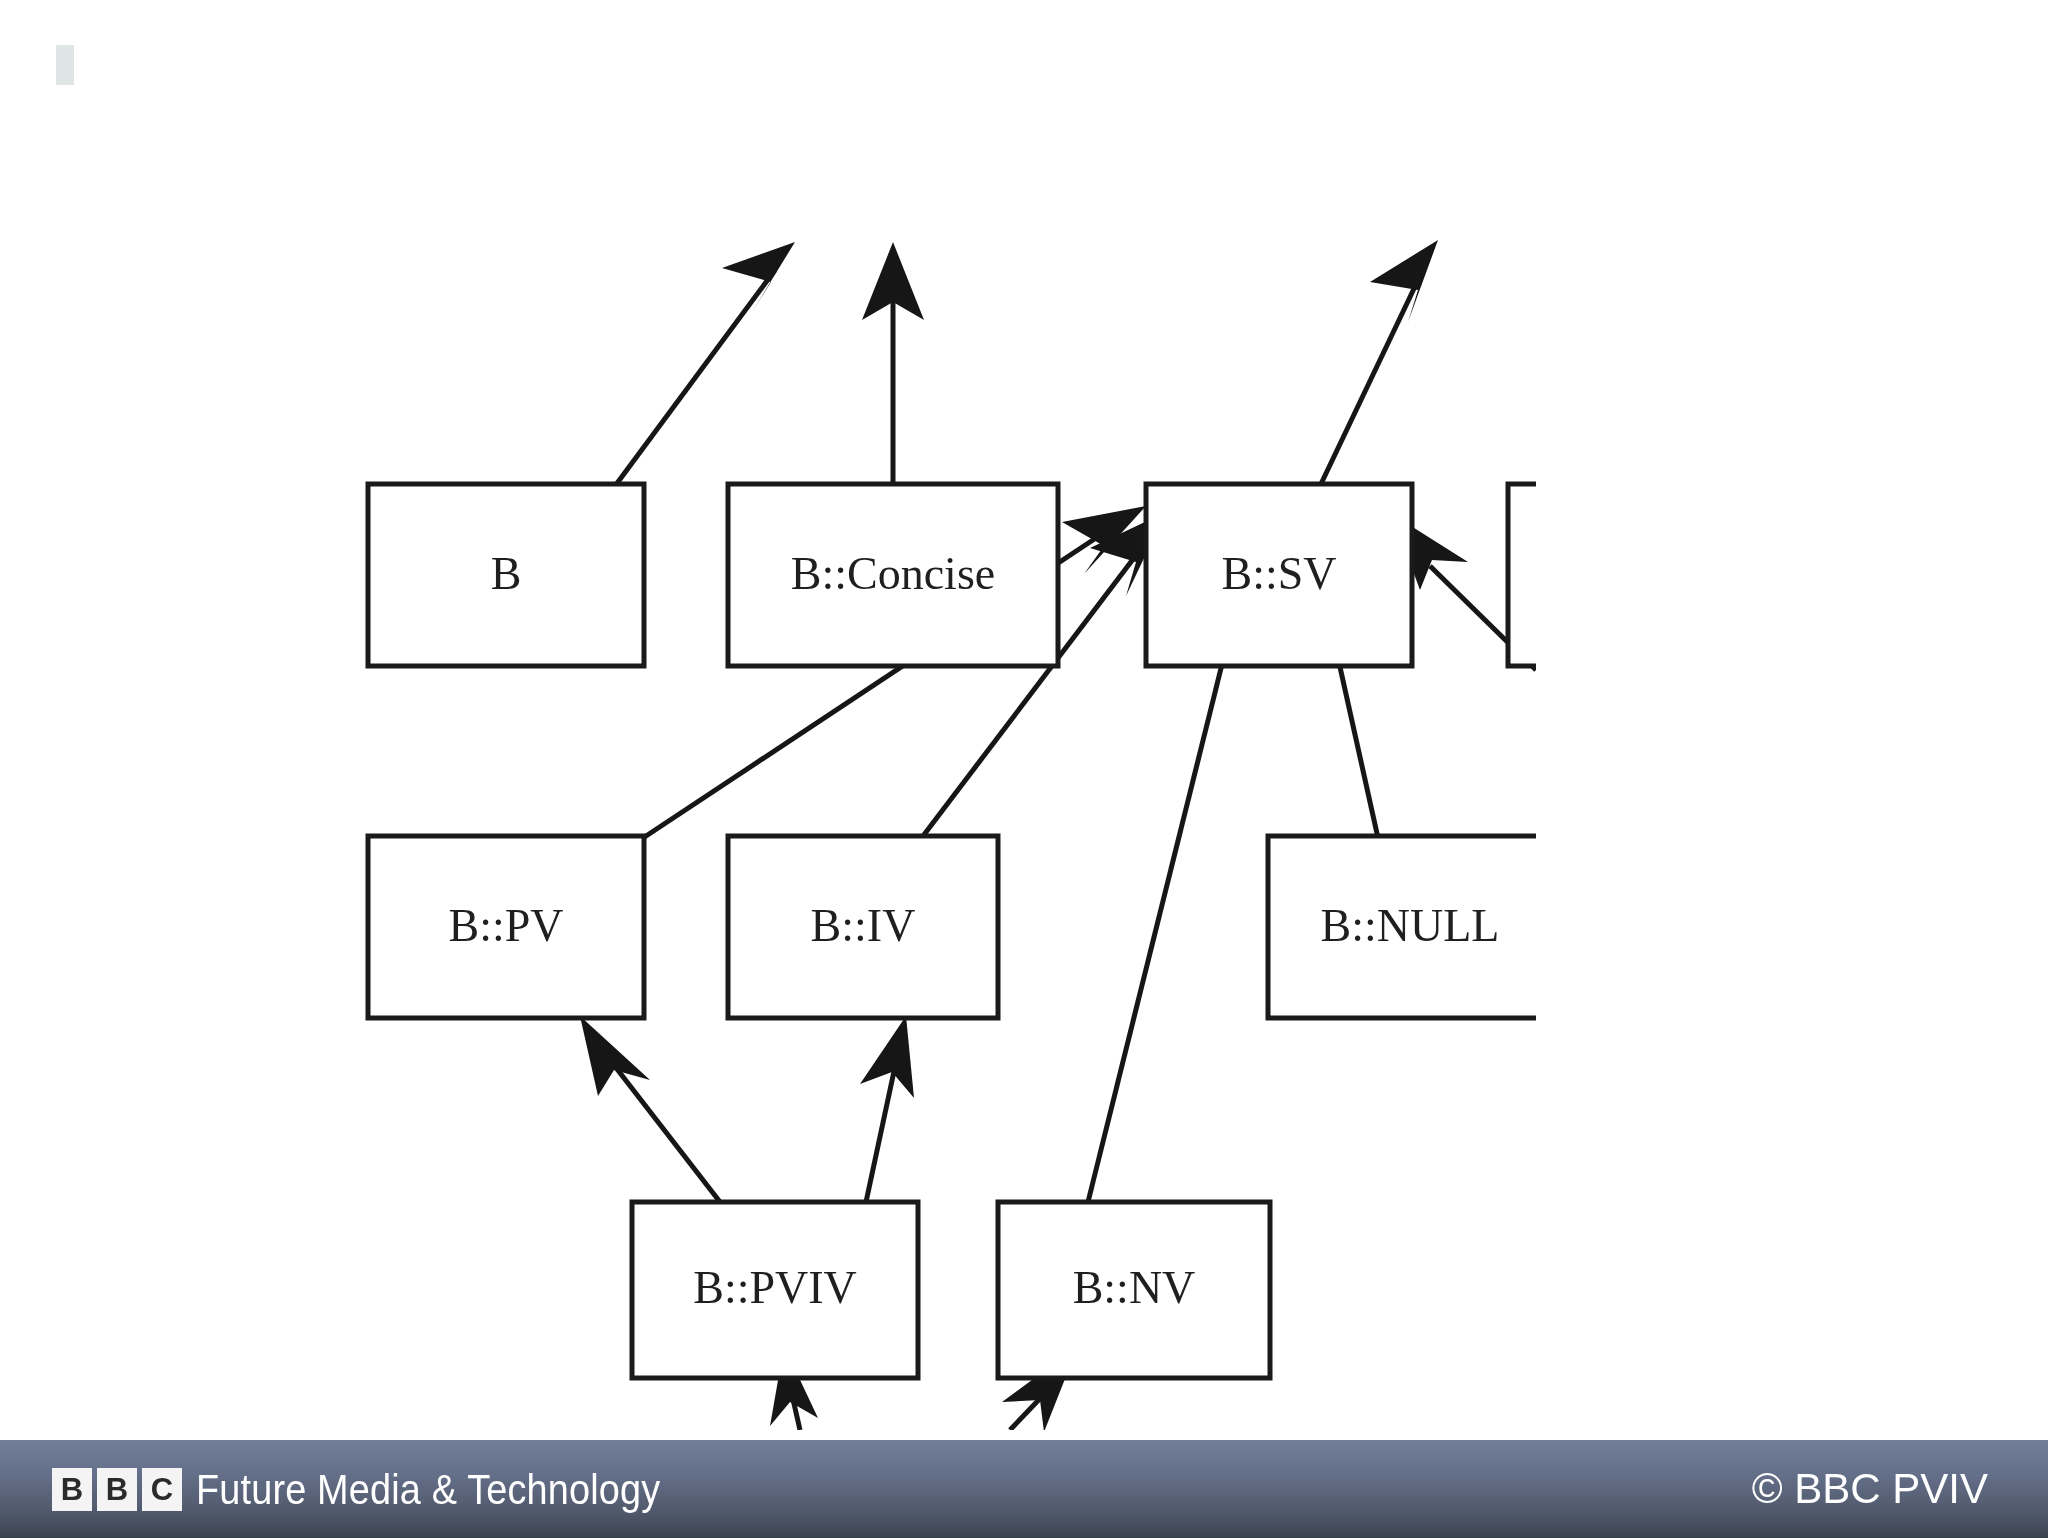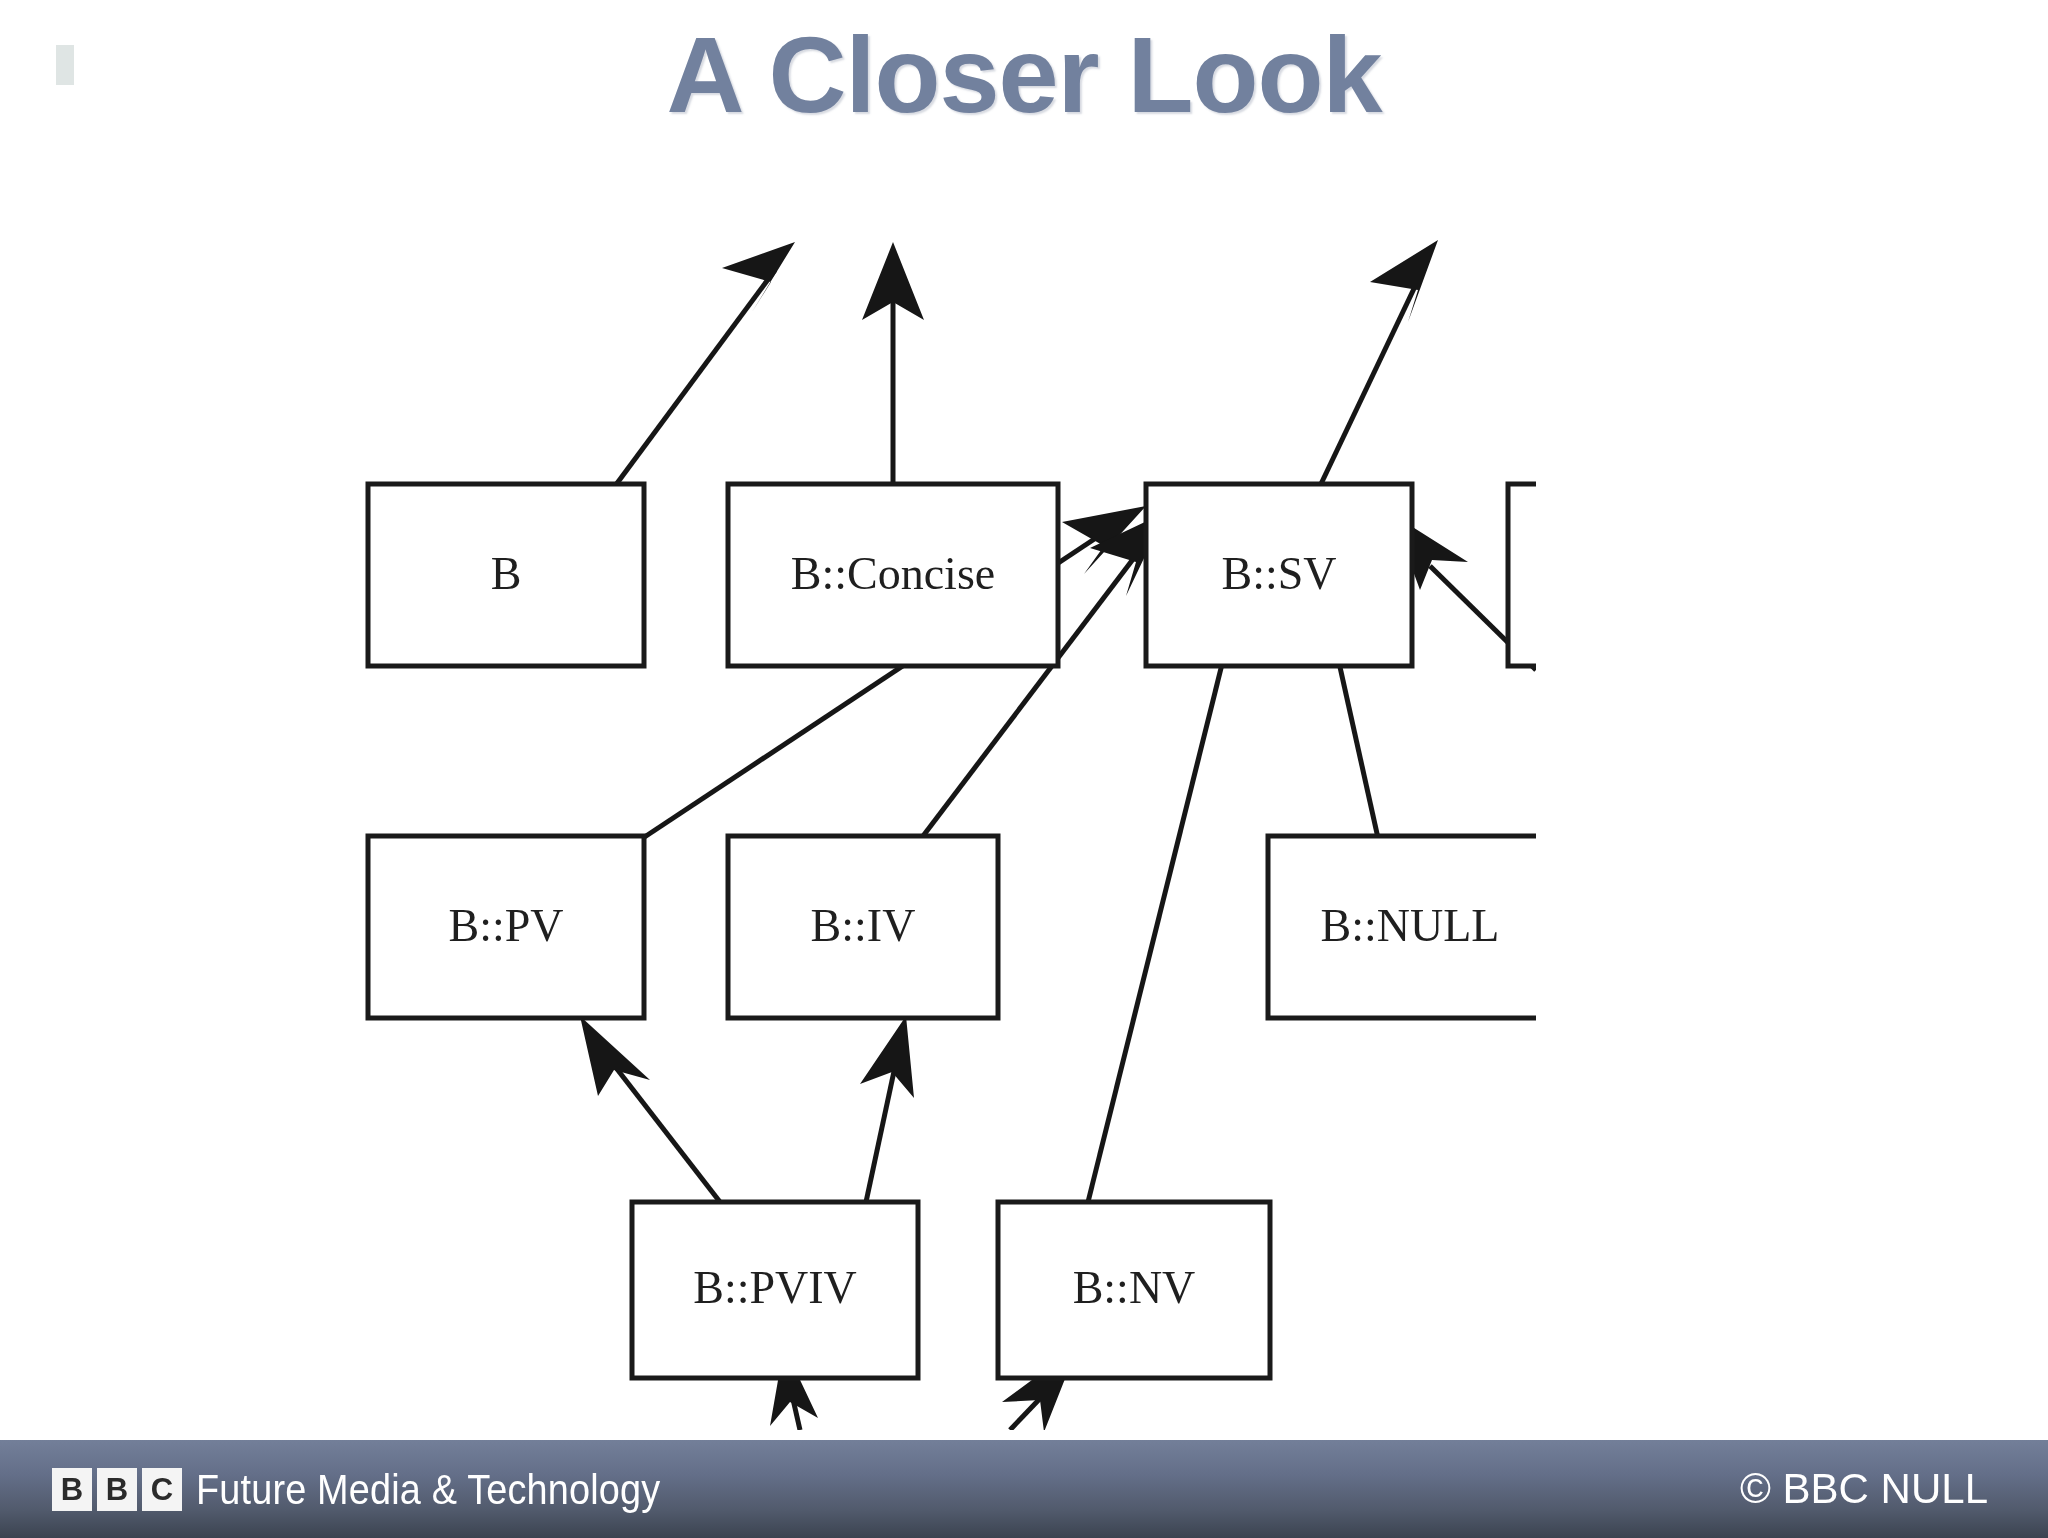--- a/index.html
+++ b/index.html
@@ -131,21 +131,20 @@
     white-space: nowrap;
   }
 </style>
 </head>
 <body>
 
 <div id="slide">
 
   <div id="edge-artifact"></div>
 
-  <div id="slide-title">A Closer Look</div>
 
   <div id="diagram-area">
     <svg id="diagram-svg" width="1536" height="1280" viewBox="0 0 1536 1280" xmlns="http://www.w3.org/2000/svg">
 
       <g>
         <line class="uml-edge" x1="615" y1="336" x2="775" y2="120"></line>
         <polygon class="uml-arrowhead" points="795,92 722,118 771,132 752,162"></polygon>
       </g>
 
       <g>
@@ -253,16 +252,16 @@
 
   <div id="footer-bar">
     <div id="footer-left">
       <div id="bbc-logo">
         <span class="bbc-letter-box">B</span>
         <span class="bbc-letter-box">B</span>
         <span class="bbc-letter-box">C</span>
       </div>
       <div id="footer-brand-text">Future Media &amp; Technology</div>
     </div>
-    <div id="footer-copyright">© BBC NULL</div>
+    <div id="footer-copyright">© BBC PVIV</div>
   </div>
 
 </div>
 
 </body></html>

